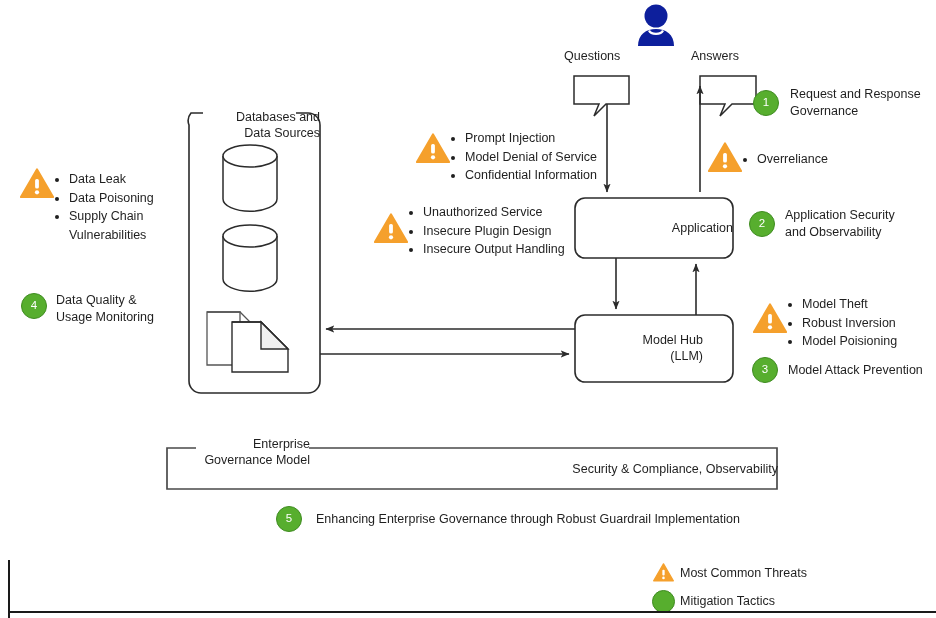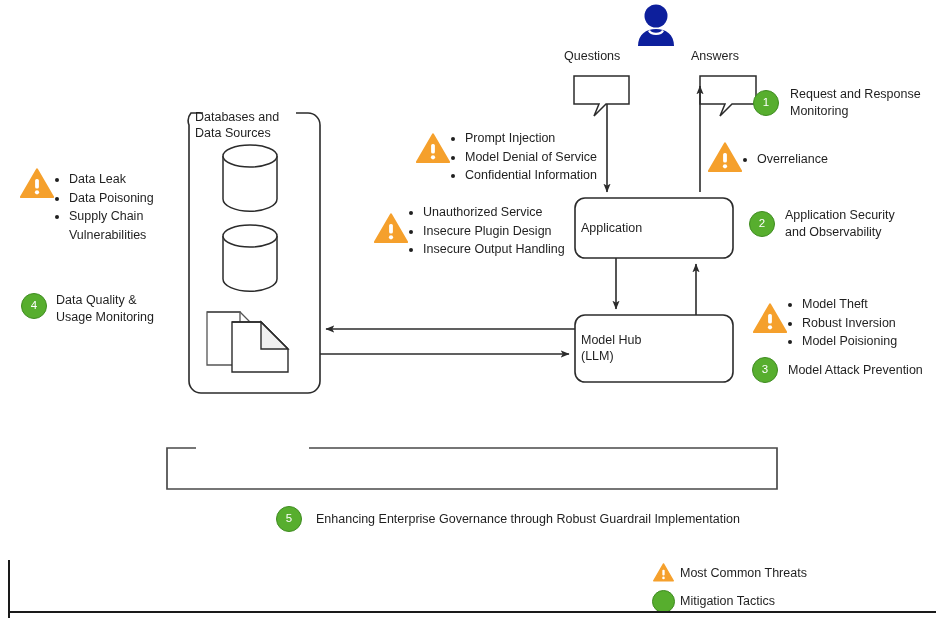--- a/index.html
+++ b/index.html
@@ -34,23 +34,22 @@
     position: absolute;
     font-size: 12.5px;
     line-height: 16px;
     color: #1f1f1f;
     white-space: nowrap;
   }
   .boxtext {
     position: absolute;
     font-size: 12.5px;
     line-height: 16px;
-    text-align: left;
-    color: #1f1f1f;
-    padding-left: 6px;
+    text-align: right;
+    color: #1f1f1f;
   }
   ul.bullets {
     position: absolute;
     margin: 0;
     padding: 0 0 0 13px;
     list-style: disc;
     font-size: 12.5px;
     line-height: 18.5px;
     color: #1f1f1f;
   }
@@ -220,21 +219,21 @@
   </div>
   <ul class="bullets" style="left:402px; top:203px;">
     <li>Unauthorized Service</li>
     <li>Insecure Plugin Design</li>
     <li>Insecure Output Handling</li>
   </ul>
 
   <div class="gcircle" style="left:745px; top:90px;">1</div>
   <div class="note" style="left:782px; top:86px; width:150px;">
     <span>Request and Response</span><br>
-    <span>Monitoring</span>
+    <span>Governance</span>
   </div>
 
   <div class="warn" style="left:700px; top:142px;">
     <svg viewBox="0 0 34 31" width="34" height="31">
       <path d="M17,1.5 L33,29 L1,29 Z" fill="#f5a02c" stroke="#f5a02c" stroke-width="2.2" stroke-linejoin="round"></path>
       <rect x="15.1" y="11" width="3.8" height="9.5" rx="1.6" fill="#ffffff"></rect>
       <circle cx="17" cy="24.3" r="2.1" fill="#ffffff"></circle>
     </svg>
   </div>
   <ul class="bullets" style="left:736px; top:150px;">
@@ -256,20 +255,25 @@
   </div>
   <ul class="bullets" style="left:781px; top:295px;">
     <li>Model Theft</li>
     <li>Robust Inversion</li>
     <li>Model Poisioning</li>
   </ul>
 
   <div class="gcircle" style="left:744px; top:357px;">3</div>
   <div class="note" style="left:780px; top:362px; width:160px;">Model Attack Prevention</div>
 
+  <div class="boxtext" style="left:188px; top:436px; width:114px;">
+    <span>Enterprise</span><br>
+    <span>Governance Model</span>
+  </div>
+  <div class="boxtext" style="left:310px; top:461px; width:460px;">Security &amp; Compliance, Observability</div>
 
   <div class="gcircle" style="left:268px; top:506px;">5</div>
   <div class="note" style="left:308px; top:511px; width:500px; white-space:nowrap;">Enhancing Enterprise Governance through Robust Guardrail Implementation</div>
 
   <div class="warn small" style="left:645px; top:563px;">
     <svg viewBox="0 0 34 31" width="21" height="19">
       <path d="M17,1.5 L33,29 L1,29 Z" fill="#f5a02c" stroke="#f5a02c" stroke-width="2.2" stroke-linejoin="round"></path>
       <rect x="15.1" y="11" width="3.8" height="9.5" rx="1.6" fill="#ffffff"></rect>
       <circle cx="17" cy="24.3" r="2.1" fill="#ffffff"></circle>
     </svg>

